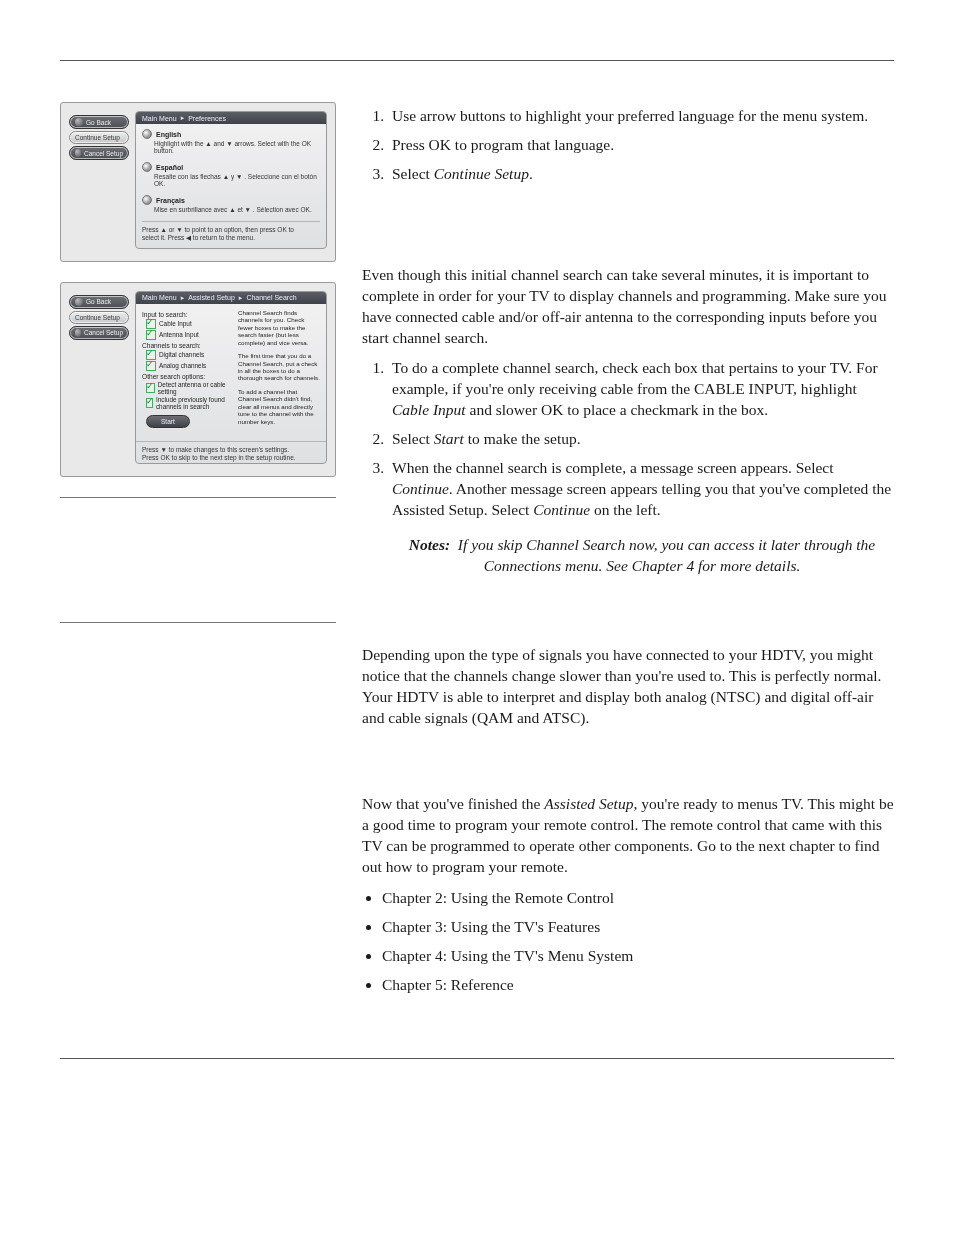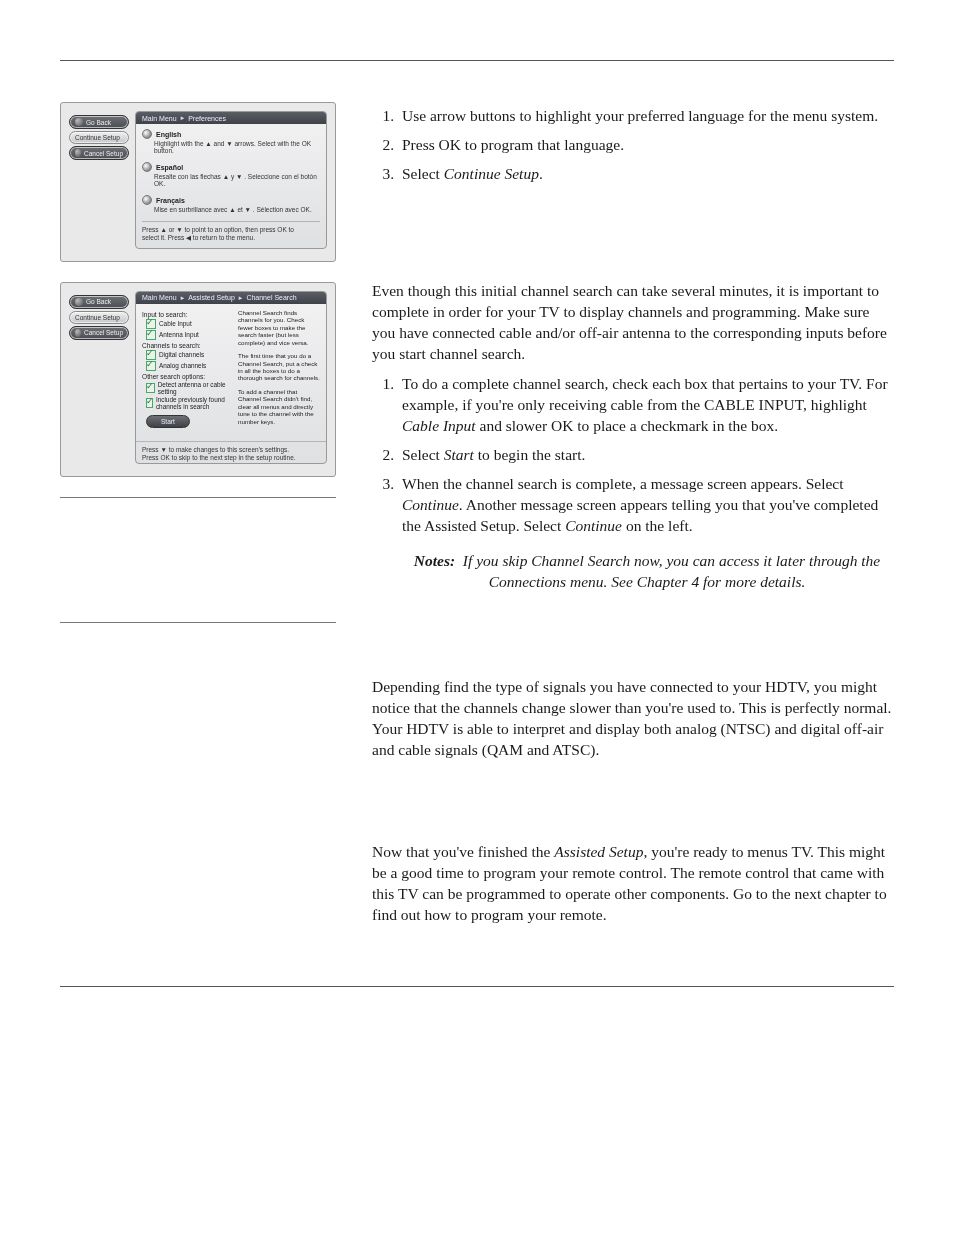--- a/index.html
+++ b/index.html
@@ -14,32 +14,32 @@
     padding: 60px 60px 60px 60px;
   }
   .top-rule {
     border-top: 1px solid #555;
     height: 1px;
     margin-bottom: 40px;
   }
   .main-row {
     display: flex;
     align-items: flex-start;
-    gap: 36px;
+    gap: 26px;
   }
   .left-col {
     width: 276px;
     flex-shrink: 0;
   }
   .right-col {
     flex: 1;
     font-size: 15.5px;
     line-height: 1.35;
   }
-  .right-col p { margin: 16px 0 10px 0; }
+  .right-col p { margin: 0 0 10px 0; }
   .right-col ol { margin: 4px 0 14px 0; padding-left: 26px; }
   .right-col ol li { margin-bottom: 8px; padding-left: 4px; }
   .right-col ul { margin: 6px 0 12px 0; padding-left: 20px; }
   .right-col ul li { margin-bottom: 8px; }
   .em { font-style: italic; }
   .bolditalic { font-style: italic; font-weight: bold; }
   .notes-block { margin: 8px 0 10px 28px; }
   .notes-block p { margin: 0 0 12px 0; text-align: center; }
 
   
@@ -323,32 +323,38 @@
         <li>Use arrow buttons to highlight your preferred language for the menu system.</li>
         <li>Press OK to program that language.</li>
         <li><span>Select </span><span class="em">Continue Setup</span><span>.</span></li>
       </ol>
 
       <div style="height:66px"></div>
 
       <p>Even though this initial channel search can take several minutes, it is important to complete in order for your TV to display channels and programming. Make sure you have connected cable and/or off-air antenna to the corresponding inputs before you start channel search.</p>
       <ol>
         <li><span>To do a complete channel search, check each box that pertains to your TV. For example, if you're only receiving cable from the CABLE INPUT, highlight </span><span class="em">Cable Input</span><span> and slower OK to place a checkmark in the box.</span></li>
-        <li><span>Select </span><span class="em">Start</span><span> to begin the start.</span></li>
+        <li><span>Select </span><span class="em">Start</span><span> to make the setup.</span></li>
         <li><span>When the channel search is complete, a message screen appears. Select </span><span class="em">Continue</span><span>. Another message screen appears telling you that you've completed the Assisted Setup. Select </span><span class="em">Continue</span><span> on the left.</span></li>
       </ol>
 
       <div class="notes-block">
         <p><span class="bolditalic">Notes:</span><span class="em">&nbsp;&nbsp;</span><span class="em">If you skip Channel Search now, you can access it later through the Connections menu. See Chapter 4 for more details.</span></p>
       </div>
 
       <div style="height:56px"></div>
 
-      <p>Depending find the type of signals you have connected to your HDTV, you might notice that the channels change slower than you're used to. This is perfectly normal. Your HDTV is able to interpret and display both analog (NTSC) and digital off-air and cable signals (QAM and ATSC).</p>
+      <p>Depending upon the type of signals you have connected to your HDTV, you might notice that the channels change slower than you're used to. This is perfectly normal. Your HDTV is able to interpret and display both analog (NTSC) and digital off-air and cable signals (QAM and ATSC).</p>
 
       <div style="height:56px"></div>
 
       <p><span>Now that you've finished the </span><span class="em">Assisted Setup</span><span>, you're ready to menus TV. This might be a good time to program your remote control. The remote control that came with this TV can be programmed to operate other components. Go to the next chapter to find out how to program your remote.</span></p>
+      <ul>
+        <li>Chapter 2: Using the Remote Control</li>
+        <li>Chapter 3: Using the TV's Features</li>
+        <li>Chapter 4: Using the TV's Menu System</li>
+        <li>Chapter 5: Reference</li>
+      </ul>
     </div>
   </div>
 
   <div class="bottom-rule"></div>
 </div>
 
 </body></html>

